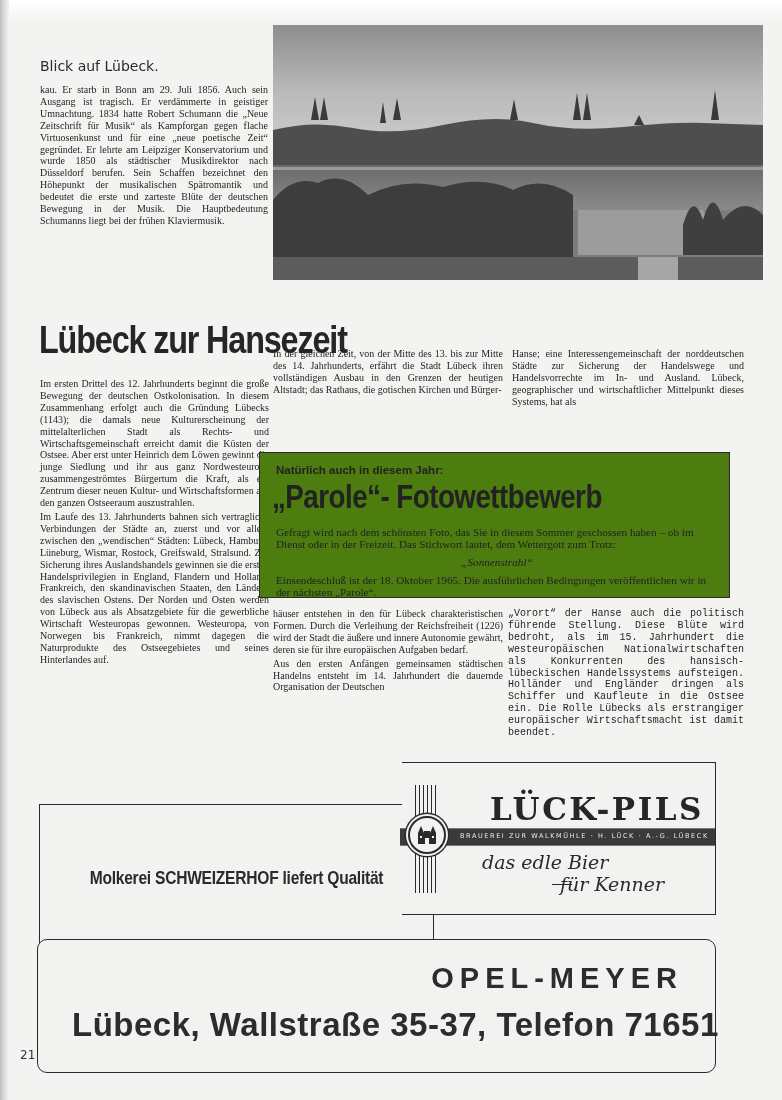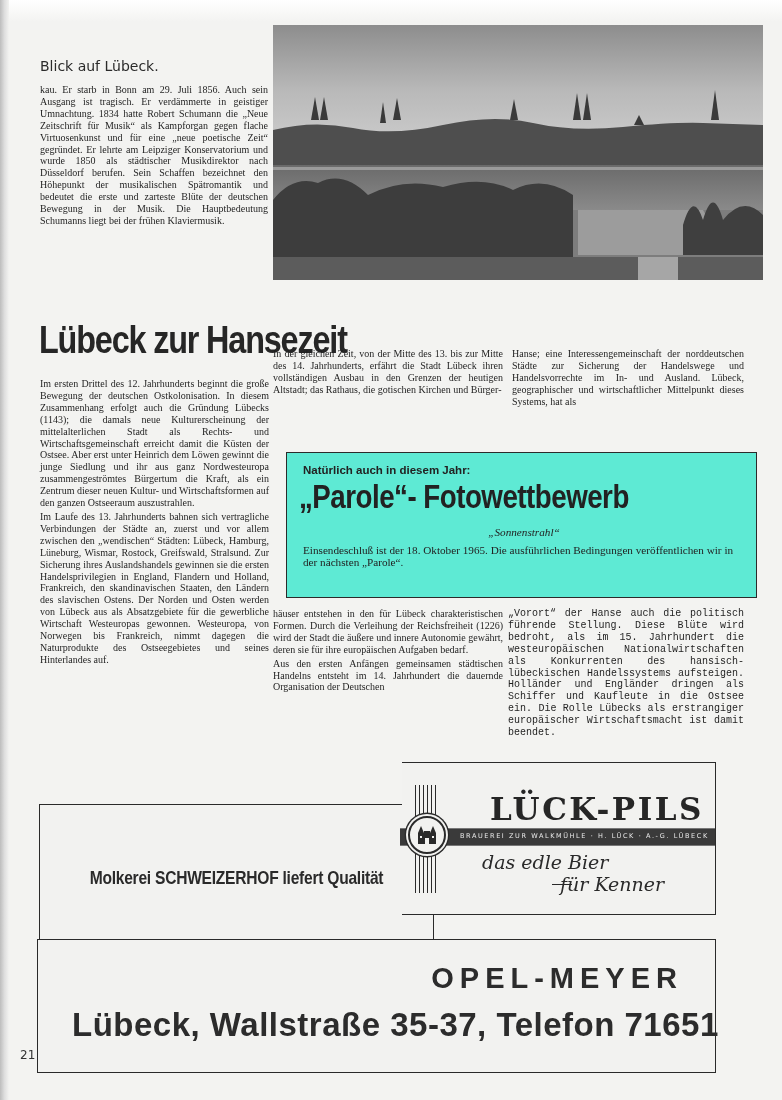--- a/index.html
+++ b/index.html
@@ -45,22 +45,22 @@
     color: #262626;
     transform: scaleX(0.83); transform-origin: left top;
   }
   #col1 { left: 40px; top: 378px; width: 229px; }
   #col2 { left: 273px; top: 348px; width: 230px; }
   #col3 { left: 512px; top: 348px; width: 232px; }
   #col2b { left: 273px; top: 608px; width: 230px; }
   #col3b { left: 508px; top: 608px; width: 236px; font-family: Liberation Mono, monospace; }
 
   .contest {
-    position: absolute; left: 286px; top: 452px; width: 471px; height: 146px;
-    border: 1.6px solid #2b2b2b; background: #5eead4;
+    position: absolute; left: 259px; top: 452px; width: 471px; height: 146px;
+    border: 1.6px solid #2b2b2b; background: #4d7c0f;
   }
   .contest .kicker {
     position: absolute; left: 16px; top: 11px;
     font-family: "Liberation Sans", "DejaVu Sans", sans-serif;
     font-weight: bold; font-size: 11.5px; color: #222;
   }
   .contest .title {
     position: absolute; left: 12px; top: 25px;
     font-family: "Liberation Sans", "DejaVu Sans", sans-serif;
     font-weight: bold; font-size: 33px; letter-spacing: -0.6px; color: #222;
@@ -116,21 +116,21 @@
     position: absolute;
     font-family: "DejaVu Serif", "Liberation Serif", serif;
     font-style: italic; font-size: 19px; color: #2a2a2a; white-space: nowrap; margin-left: 8px;
   }
   #ad-pils .script1 { left: 72px; top: 88px; }
   #ad-pils .script2 { left: 150px; top: 110px; }
   #ad-pils .script2::before {
     content: ""; position: absolute; left: -8px; top: 11px; width: 20px; height: 1.4px; background: #2a2a2a;
   }
 
-  #ad-opel { left: 37px; top: 939px; width: 679px; height: 134px; }
+  #ad-opel { left: 37px; top: 939px; width: 679px; height: 134px; border-radius: 10px; }
   #ad-opel .name {
     position: absolute; right: 32px; top: 22px;
     font-family: "Liberation Sans", "DejaVu Sans", sans-serif;
     font-weight: bold; font-size: 29px; letter-spacing: 6px; color: #2c2c2c;
   }
   #ad-opel .address {
     position: absolute; left: 34px; top: 66px;
     font-family: "Liberation Sans", "DejaVu Sans", sans-serif;
     font-weight: bold; font-size: 33px; letter-spacing: 0.5px; color: #2c2c2c; white-space: nowrap;
   }
@@ -200,20 +200,21 @@
 </div>
 
 <div class="col-text" id="col3">
   <p>Hanse; eine Interessengemeinschaft der norddeutschen Städte zur Sicherung der Handelswege und Handelsvorrechte im In- und Ausland. Lübeck, geographischer und wirtschaftlicher Mittelpunkt dieses Systems, hat als</p>
 </div>
 
 <div class="contest">
   <div class="kicker">Natürlich auch in diesem Jahr:</div>
   <div class="title">„Parole“- Fotowettbewerb</div>
   <div class="body">
+    <p>Gefragt wird nach dem schönsten Foto, das Sie in diesem Sommer geschossen haben – ob im Dienst oder in der Freizeit. Das Stichwort lautet, dem Wettergott zum Trotz:</p>
     <p class="motto">„Sonnenstrahl“</p>
     <p>Einsendeschluß ist der 18. Oktober 1965. Die ausführlichen Bedingungen veröffentlichen wir in der nächsten „Parole“.</p>
   </div>
 </div>
 
 <div class="col-text" id="col2b">
   <p>häuser entstehen in den für Lübeck charakteristischen Formen. Durch die Verleihung der Reichsfreiheit (1226) wird der Stadt die äußere und innere Autonomie gewährt, deren sie für ihre europäischen Aufgaben bedarf.</p>
   <p>Aus den ersten Anfängen gemeinsamen städtischen Handelns entsteht im 14. Jahrhundert die dauernde Organisation der Deutschen</p>
 </div>
 

